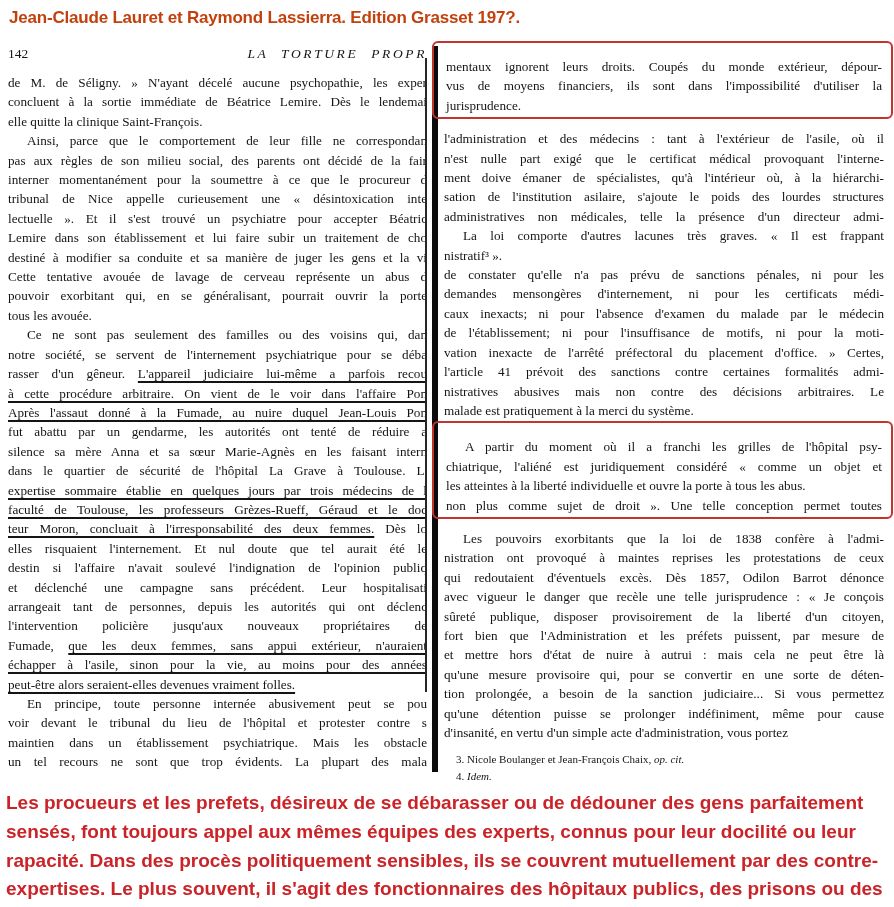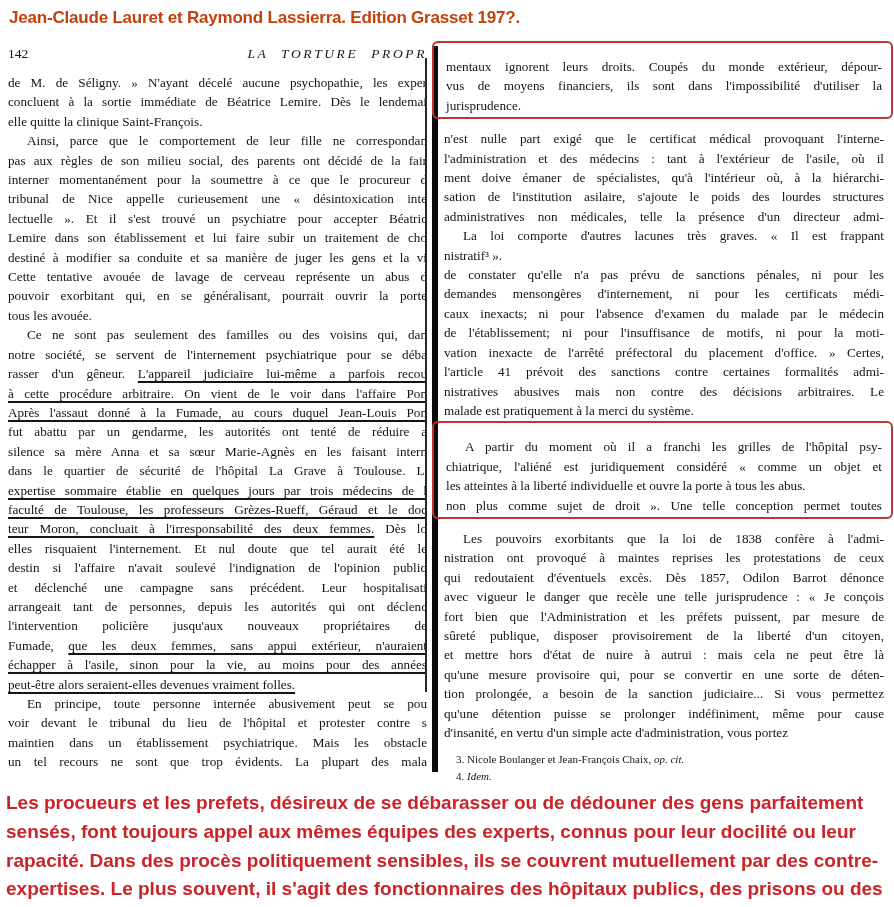--- a/index.html
+++ b/index.html
@@ -75,21 +75,21 @@
         <div class="ln"><span>lectuelle ». Et il s'est trouvé un psychiatre pour accepter Béatric</span></div>
         <div class="ln"><span>Lemire dans son établissement et lui faire subir un traitement de cho</span></div>
         <div class="ln"><span>destiné à modifier sa conduite et sa manière de juger les gens et la vi</span></div>
         <div class="ln"><span>Cette tentative avouée de lavage de cerveau représente un abus d</span></div>
         <div class="ln"><span>pouvoir exorbitant qui, en se généralisant, pourrait ouvrir la porte</span></div>
         <div class="ln end"><span>tous les avouée.</span></div>
         <div class="ln ind"><span>Ce ne sont pas seulement des familles ou des voisins qui, dan</span></div>
         <div class="ln"><span>notre société, se servent de l'internement psychiatrique pour se déba</span></div>
         <div class="ln"><span>rasser d'un gêneur. </span><span class="seg-u">L'appareil judiciaire lui-même a parfois recou</span></div>
         <div class="ln"><span class="seg-u">à cette procédure arbitraire. On vient de le voir dans l'affaire Pon</span></div>
-        <div class="ln"><span class="seg-u">Après l'assaut donné à la Fumade, au cours duquel Jean-Louis Pon</span></div>
+        <div class="ln"><span class="seg-u">Après l'assaut donné à la Fumade, au nuire duquel Jean-Louis Pon</span></div>
         <div class="ln"><span>fut abattu par un gendarme, les autorités ont tenté de réduire a</span></div>
         <div class="ln"><span>silence sa mère Anna et sa sœur Marie-Agnès en les faisant intern</span></div>
         <div class="ln"><span>dans le quartier de sécurité de l'hôpital La Grave à Toulouse. L'</span></div>
         <div class="ln"><span class="seg-u">expertise sommaire établie en quelques jours par trois médecins de l</span></div>
         <div class="ln"><span class="seg-u">faculté de Toulouse, les professeurs Grèzes-Rueff, Géraud et le doc</span></div>
         <div class="ln"><span class="seg-u">teur Moron, concluait à l'irresponsabilité des deux femmes.</span><span> Dès lo</span></div>
         <div class="ln"><span>elles risquaient l'internement. Et nul doute que tel aurait été le</span></div>
         <div class="ln"><span>destin si l'affaire n'avait soulevé l'indignation de l'opinion publiq</span></div>
         <div class="ln"><span>et déclenché une campagne sans précédent. Leur hospitalisati</span></div>
         <div class="ln"><span>arrangeait tant de personnes, depuis les autorités qui ont déclenc</span></div>
@@ -107,22 +107,22 @@
   <div class="lp-border"></div>
   <div class="spine"></div>
 
   <div class="page page-right">
     <div id="right-lines">
         <div class="redbox" style="border-color: rgb(194, 52, 46);">
           <div class="ln"><span>mentaux ignorent leurs droits. Coupés du monde extérieur, dépour-</span></div>
           <div class="ln"><span>vus de moyens financiers, ils sont dans l'impossibilité d'utiliser la</span></div>
           <div class="ln end"><span>jurisprudence.</span></div>
         </div>
+        <div class="ln"><span>l'administration et des médecins : tant à l'extérieur de l'asile, où il</span></div>
         <div class="ln"><span>n'est nulle part exigé que le certificat médical provoquant l'interne-</span></div>
-        <div class="ln"><span>l'administration et des médecins : tant à l'extérieur de l'asile, où il</span></div>
         <div class="ln"><span>ment doive émaner de spécialistes, qu'à l'intérieur où, à la hiérarchi-</span></div>
         <div class="ln"><span>sation de l'institution asilaire, s'ajoute le poids des lourdes structures</span></div>
         <div class="ln"><span>administratives non médicales, telle la présence d'un directeur admi-</span></div>
         <div class="ln ind"><span>La loi comporte d'autres lacunes très graves. « Il est frappant</span></div>
         <div class="ln end"><span>nistratif³ ».</span></div>
         <div class="ln"><span>de constater qu'elle n'a pas prévu de sanctions pénales, ni pour les</span></div>
         <div class="ln"><span>demandes mensongères d'internement, ni pour les certificats médi-</span></div>
         <div class="ln"><span>caux inexacts; ni pour l'absence d'examen du malade par le médecin</span></div>
         <div class="ln"><span>de l'établissement; ni pour l'insuffisance de motifs, ni pour la moti-</span></div>
         <div class="ln"><span>vation inexacte de l'arrêté préfectoral du placement d'office. » Certes,</span></div>
@@ -132,22 +132,22 @@
         <div class="redbox" style="border-color: rgb(194, 52, 46);">
           <div class="ln ind"><span>A partir du moment où il a franchi les grilles de l'hôpital psy-</span></div>
           <div class="ln"><span>chiatrique, l'aliéné est juridiquement considéré « comme un objet et</span></div>
           <div class="ln end"><span>les atteintes à la liberté individuelle et ouvre la porte à tous les abus.</span></div>
           <div class="ln"><span>non plus comme sujet de droit ». Une telle conception permet toutes</span></div>
         </div>
         <div class="ln ind"><span>Les pouvoirs exorbitants que la loi de 1838 confère à l'admi-</span></div>
         <div class="ln"><span>nistration ont provoqué à maintes reprises les protestations de ceux</span></div>
         <div class="ln"><span>qui redoutaient d'éventuels excès. Dès 1857, Odilon Barrot dénonce</span></div>
         <div class="ln"><span>avec vigueur le danger que recèle une telle jurisprudence : « Je conçois</span></div>
+        <div class="ln"><span>sûreté publique, disposer provisoirement de la liberté d'un citoyen,</span></div>
         <div class="ln"><span>fort bien que l'Administration et les préfets puissent, par mesure de</span></div>
-        <div class="ln"><span>sûreté publique, disposer provisoirement de la liberté d'un citoyen,</span></div>
         <div class="ln"><span>et mettre hors d'état de nuire à autrui : mais cela ne peut être là</span></div>
         <div class="ln"><span>qu'une mesure provisoire qui, pour se convertir en une sorte de déten-</span></div>
         <div class="ln"><span>tion prolongée, a besoin de la sanction judiciaire... Si vous permettez</span></div>
         <div class="ln"><span>qu'une détention puisse se prolonger indéfiniment, même pour cause</span></div>
         <div class="ln end"><span>d'insanité, en vertu d'un simple acte d'administration, vous portez</span></div>
       </div>
     <div class="footnotes" id="footnotes">
         <div><span>3. Nicole Boulanger et Jean-François Chaix, </span><span class="fn-it">op. cit.</span></div>
         <div><span>4. </span><span class="fn-it">Idem.</span></div>
       </div>

